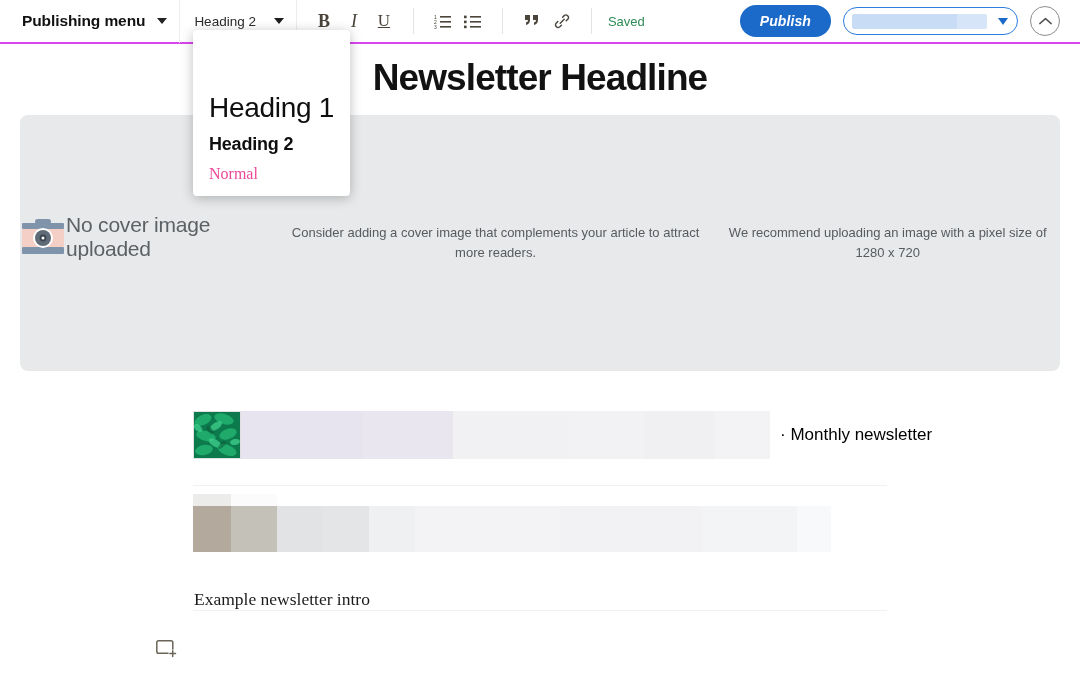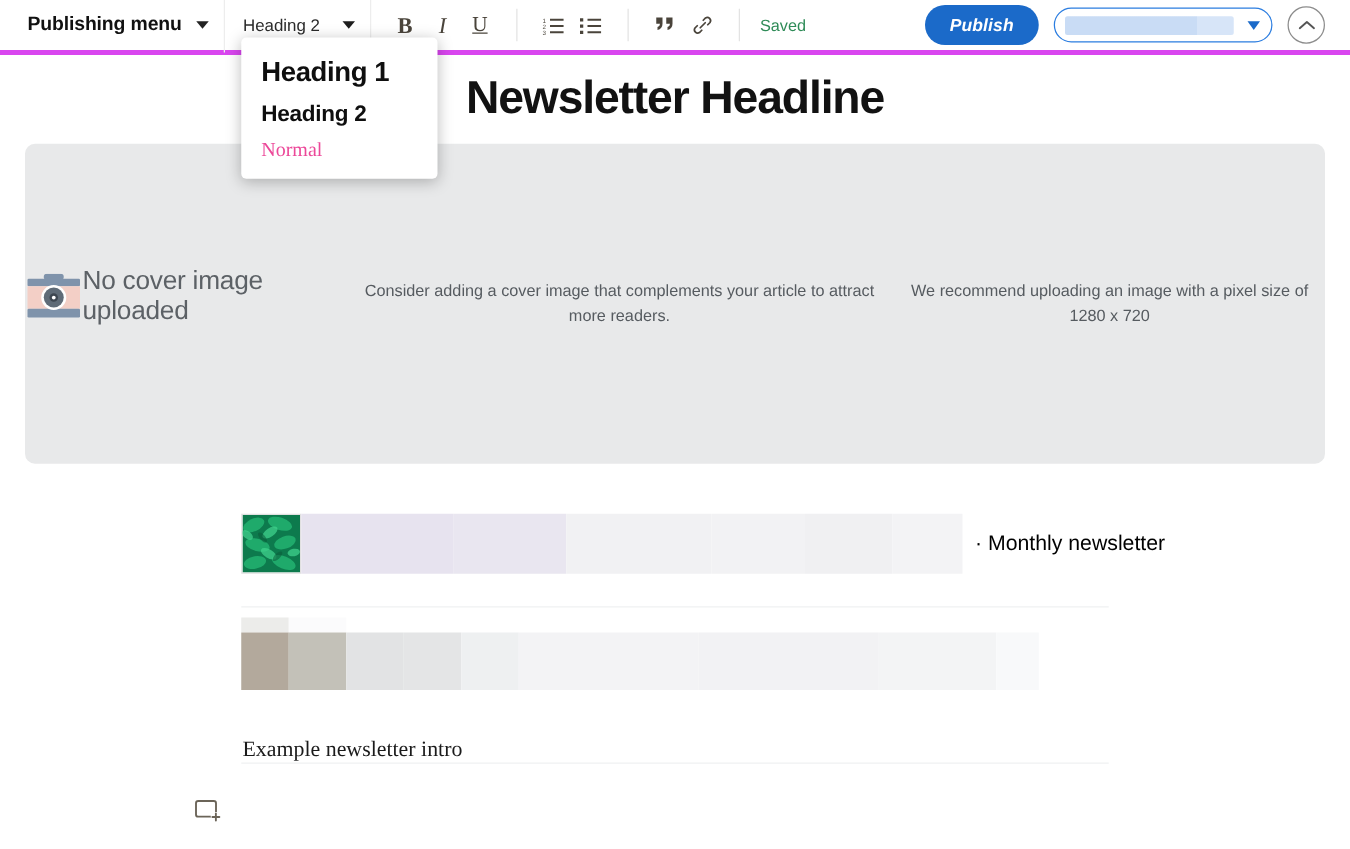--- a/index.html
+++ b/index.html
@@ -17,21 +17,21 @@
     -webkit-font-smoothing: antialiased;
   }
 
   
   .toolbar {
     position: absolute;
     top: 0; left: 0;
     width: 1080px;
     height: 44px;
     background: #ffffff;
-    border-bottom: 4px solid #d946ef;
+    border-bottom: 2px solid #d946ef;
     display: flex;
     align-items: center;
     box-sizing: border-box;
     z-index: 40;
   }
 
   .pub-menu {
     display: flex;
     align-items: center;
     gap: 12px;
@@ -173,21 +173,21 @@
     padding: 10px 0 8px 0;
     z-index: 60;
     box-sizing: border-box;
   }
   .style-menu-item {
     padding: 5px 16px;
     cursor: pointer;
     color: #0f0f0f;
     white-space: nowrap;
   }
-  .smi-h1 { font-size: 22px; font-weight: bold; letter-spacing: -0.3px; }
+  .smi-h1 { font-size: 28px; font-weight: normal; letter-spacing: -0.3px; margin-top: 47px; }
   .smi-h2 { font-size: 18px; font-weight: bold; letter-spacing: -0.2px; }
   .smi-normal { font-size: 16px; font-family: Liberation Serif, serif; color: #ec4899; }
 
   
   .editor {
     position: absolute;
     top: 44px; left: 0;
     width: 1080px;
     height: 635px;
     background: #ffffff;

